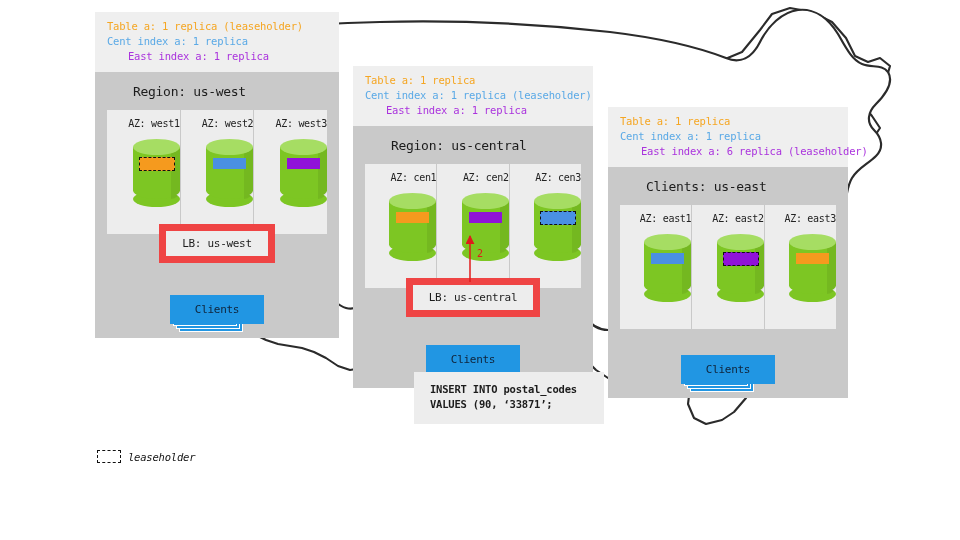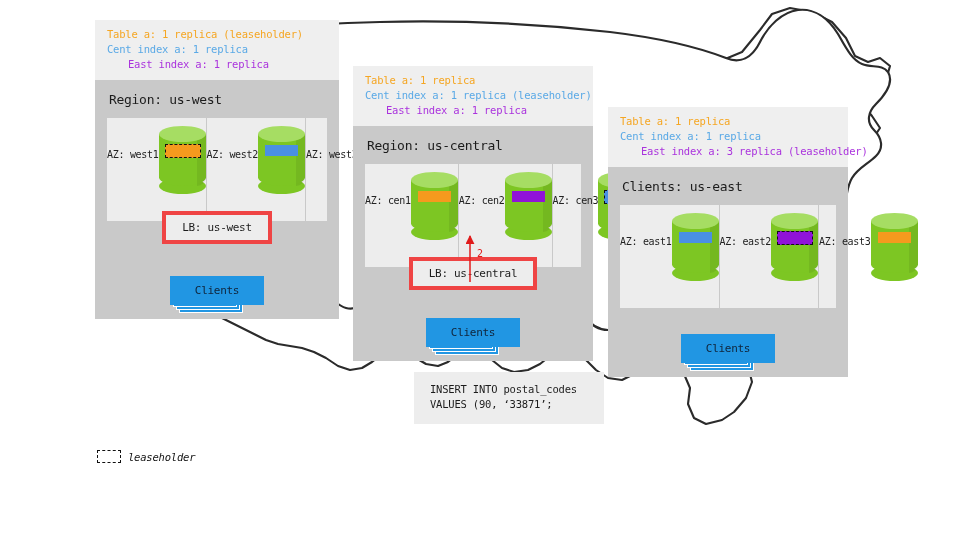--- a/index.html
+++ b/index.html
@@ -15,26 +15,26 @@
     background:#efefef;padding:7px 10px 8px 12px;
     font-size:10.5px;line-height:1.42;letter-spacing:-0.2px;white-space:nowrap;
   }
   .rl-line{display:block;}
   .rl-table{color:#f5a623;}
   .rl-cent{color:#5aa9e6;}
   .rl-east{color:#aa33dd;margin-left:21px;}
 
   .region-body{background:#c9c9c9;padding:0 12px 14px 12px;}
   .region-title{
-    font-size:13px;color:#1c1c1c;padding:12px 0 11px 2px;letter-spacing:-0.3px;
+    font-size:13px;color:#1c1c1c;padding:12px 0 11px 2px;letter-spacing:-0.3px;margin-left:24px;
   }
 
   .az-strip{background:#ededed;display:flex;position:relative;}
   .az-cell{
-    flex:1;padding:8px 0 27px 0;display:flex;flex-direction:row;align-items:center;
+    flex:1;padding:8px 0 27px 0;display:flex;flex-direction:column;align-items:flex-end;
     border-right:1px solid #c9c9c9;
   }
   .az-cell:last-child{border-right:none;}
   .az-label{font-size:10px;color:#222;margin-bottom:10px;letter-spacing:-0.3px;white-space:nowrap;}
 
   
   .cyl{position:relative;width:47px;height:68px;}
   .cyl-body{
     position:absolute;left:0;top:8px;width:47px;height:52px;
     background:#7dc623;border-radius:0 0 24px 24px/0 0 9px 9px;
@@ -53,37 +53,38 @@
   }
   .band{
     position:absolute;left:7px;top:19px;width:33px;height:11px;z-index:4;
   }
   .band.lease{
     outline:none;border:1.6px dashed #111;left:6px;top:18px;width:34px;height:12px;
   }
 
   .lb-box{
     position:relative;margin:-10px auto 0 auto;background:#ededed;
-    border:4px solid #ef4444;padding:6px 16px;font-size:11px;color:#1c1c1c;
+    border:7px solid #ef4444;padding:6px 16px;font-size:11px;color:#1c1c1c;
     width:max-content;z-index:6;letter-spacing:-0.3px;
   }
 
   
   .clients-wrap{position:relative;width:max-content;margin:0 auto;}
   .clients-stack{position:absolute;background:#2196e3;border:1px solid #ffffff;}
   .clients-main{
     position:relative;background:#2196e3;color:#10243a;font-size:11px;
     padding:7px 24px;letter-spacing:-0.3px;border:1px solid #2196e3;
   }
 
   
   .sql-note{
     position:absolute;background:#ededed;padding:10px 14px 12px 16px;
     font-size:10.5px;line-height:1.45;color:#1c1c1c;white-space:pre;z-index:3;
     letter-spacing:-0.2px;
+    font-weight:bold;
   }
 
   
   .arrow-svg{position:absolute;z-index:7;}
   .arrow-num{position:absolute;color:#e01b1b;font-size:10px;z-index:7;}
 
   
   .legend{position:absolute;z-index:5;display:flex;align-items:center;gap:7px;}
   .legend-swatch{
     width:22px;height:11px;border:1.6px dashed #111;background:transparent;
@@ -151,21 +152,21 @@
              C428,322 418,320 412,314 C406,308 400,300 392,296
              C384,292 374,294 368,300 C362,306 354,310 346,308
              C338,306 332,298 324,294 C316,290 306,290 298,294
              C290,298 280,298 272,294 C262,288 252,282 242,278
              C230,272 218,268 206,266 C192,264 178,258 168,248
              C158,238 152,226 148,212 C144,198 140,184 134,172
              C128,160 120,150 114,138 C108,126 104,112 100,98 Z"></path>
   </g>
 </svg>
 
-<div class="region-panel" style="left:95px;top:20px;width:244px;">
+<div class="region-panel" style="left:95px;top:12px;width:244px;">
   <div class="replica-legend">
     <span class="rl-line rl-table">Table a: 1 replica (leaseholder)</span>
     <span class="rl-line rl-cent">Cent index a: 1 replica</span>
     <span class="rl-line rl-east">East index a: 1 replica</span>
   </div>
   <div class="region-body">
     <div class="region-title">Region: us-west</div>
 
     <div class="az-strip">
       <div class="az-cell">
@@ -268,21 +269,21 @@
 </svg>
 <div class="arrow-num" style="left:477px;top:248px;">2</div>
 
 <div class="sql-note" style="left:414px;top:372px;width:160px;">INSERT INTO postal_codes
 VALUES (90, ‘33871’;</div>
 
 <div class="region-panel" style="left:608px;top:107px;width:240px;">
   <div class="replica-legend">
     <span class="rl-line rl-table">Table a: 1 replica</span>
     <span class="rl-line rl-cent">Cent index a: 1 replica</span>
-    <span class="rl-line rl-east">East index a: 3 replica (leaseholder)</span>
+    <span class="rl-line rl-east">East index a: 6 replica (leaseholder)</span>
   </div>
   <div class="region-body">
     <div class="region-title">Clients: us-east</div>
 
     <div class="az-strip">
       <div class="az-cell">
         <div class="az-label">AZ: east1</div>
         <div class="cyl">
           <div class="cyl-bottom"></div>
           <div class="cyl-body"></div>

